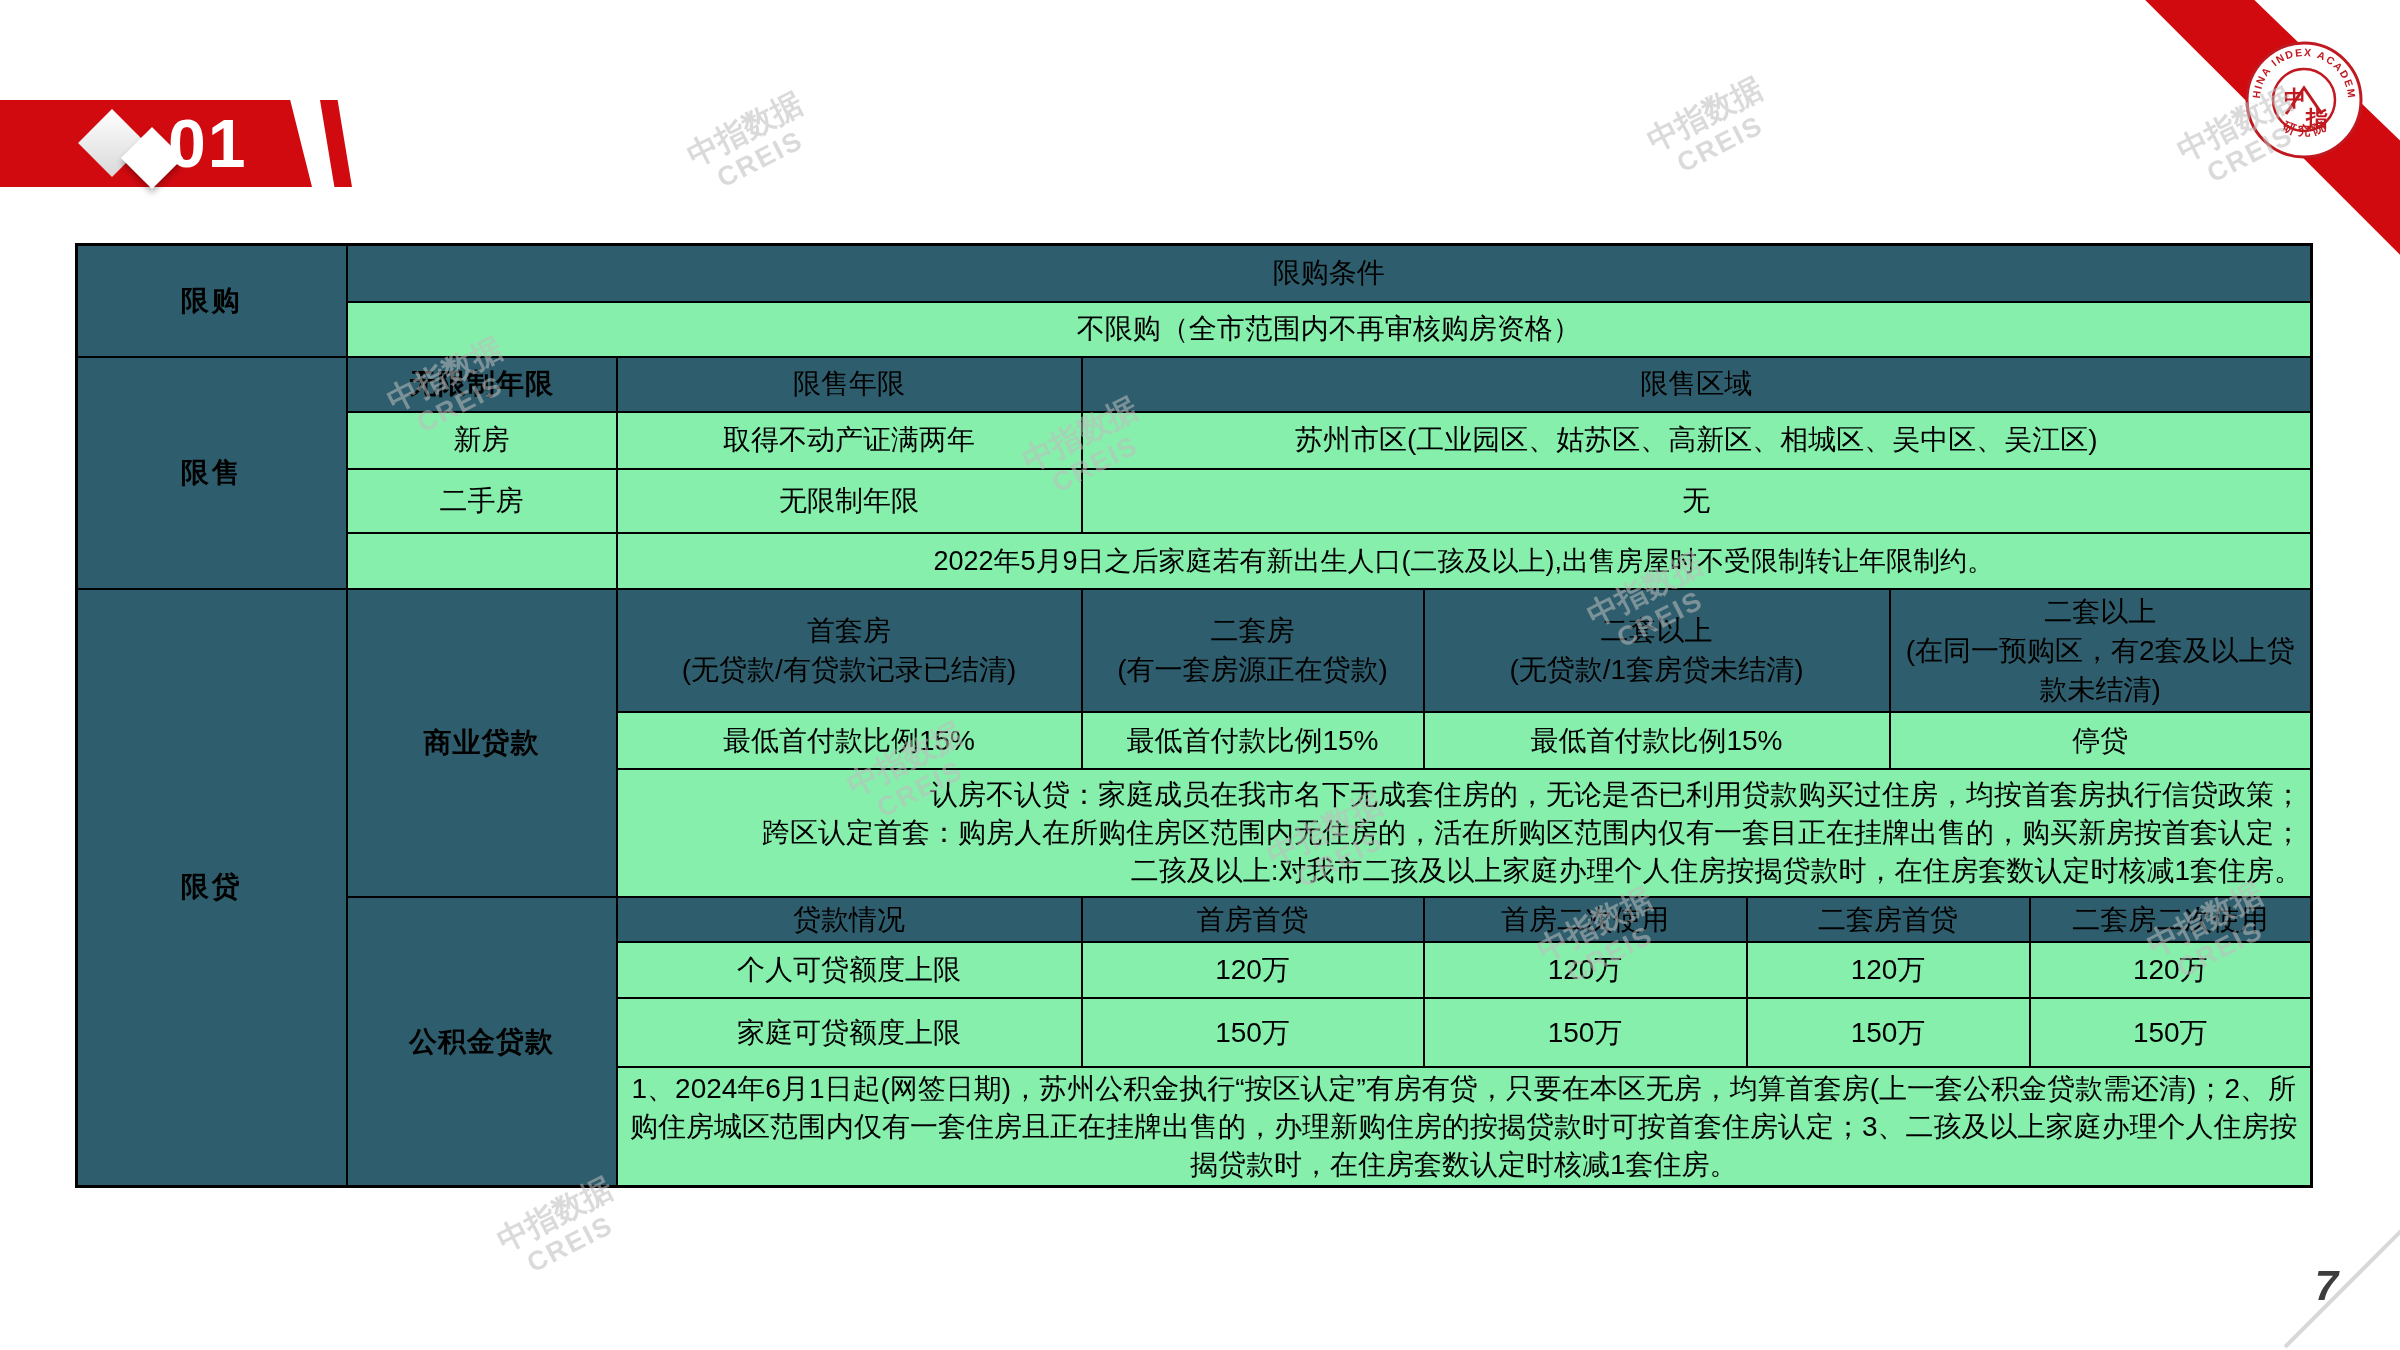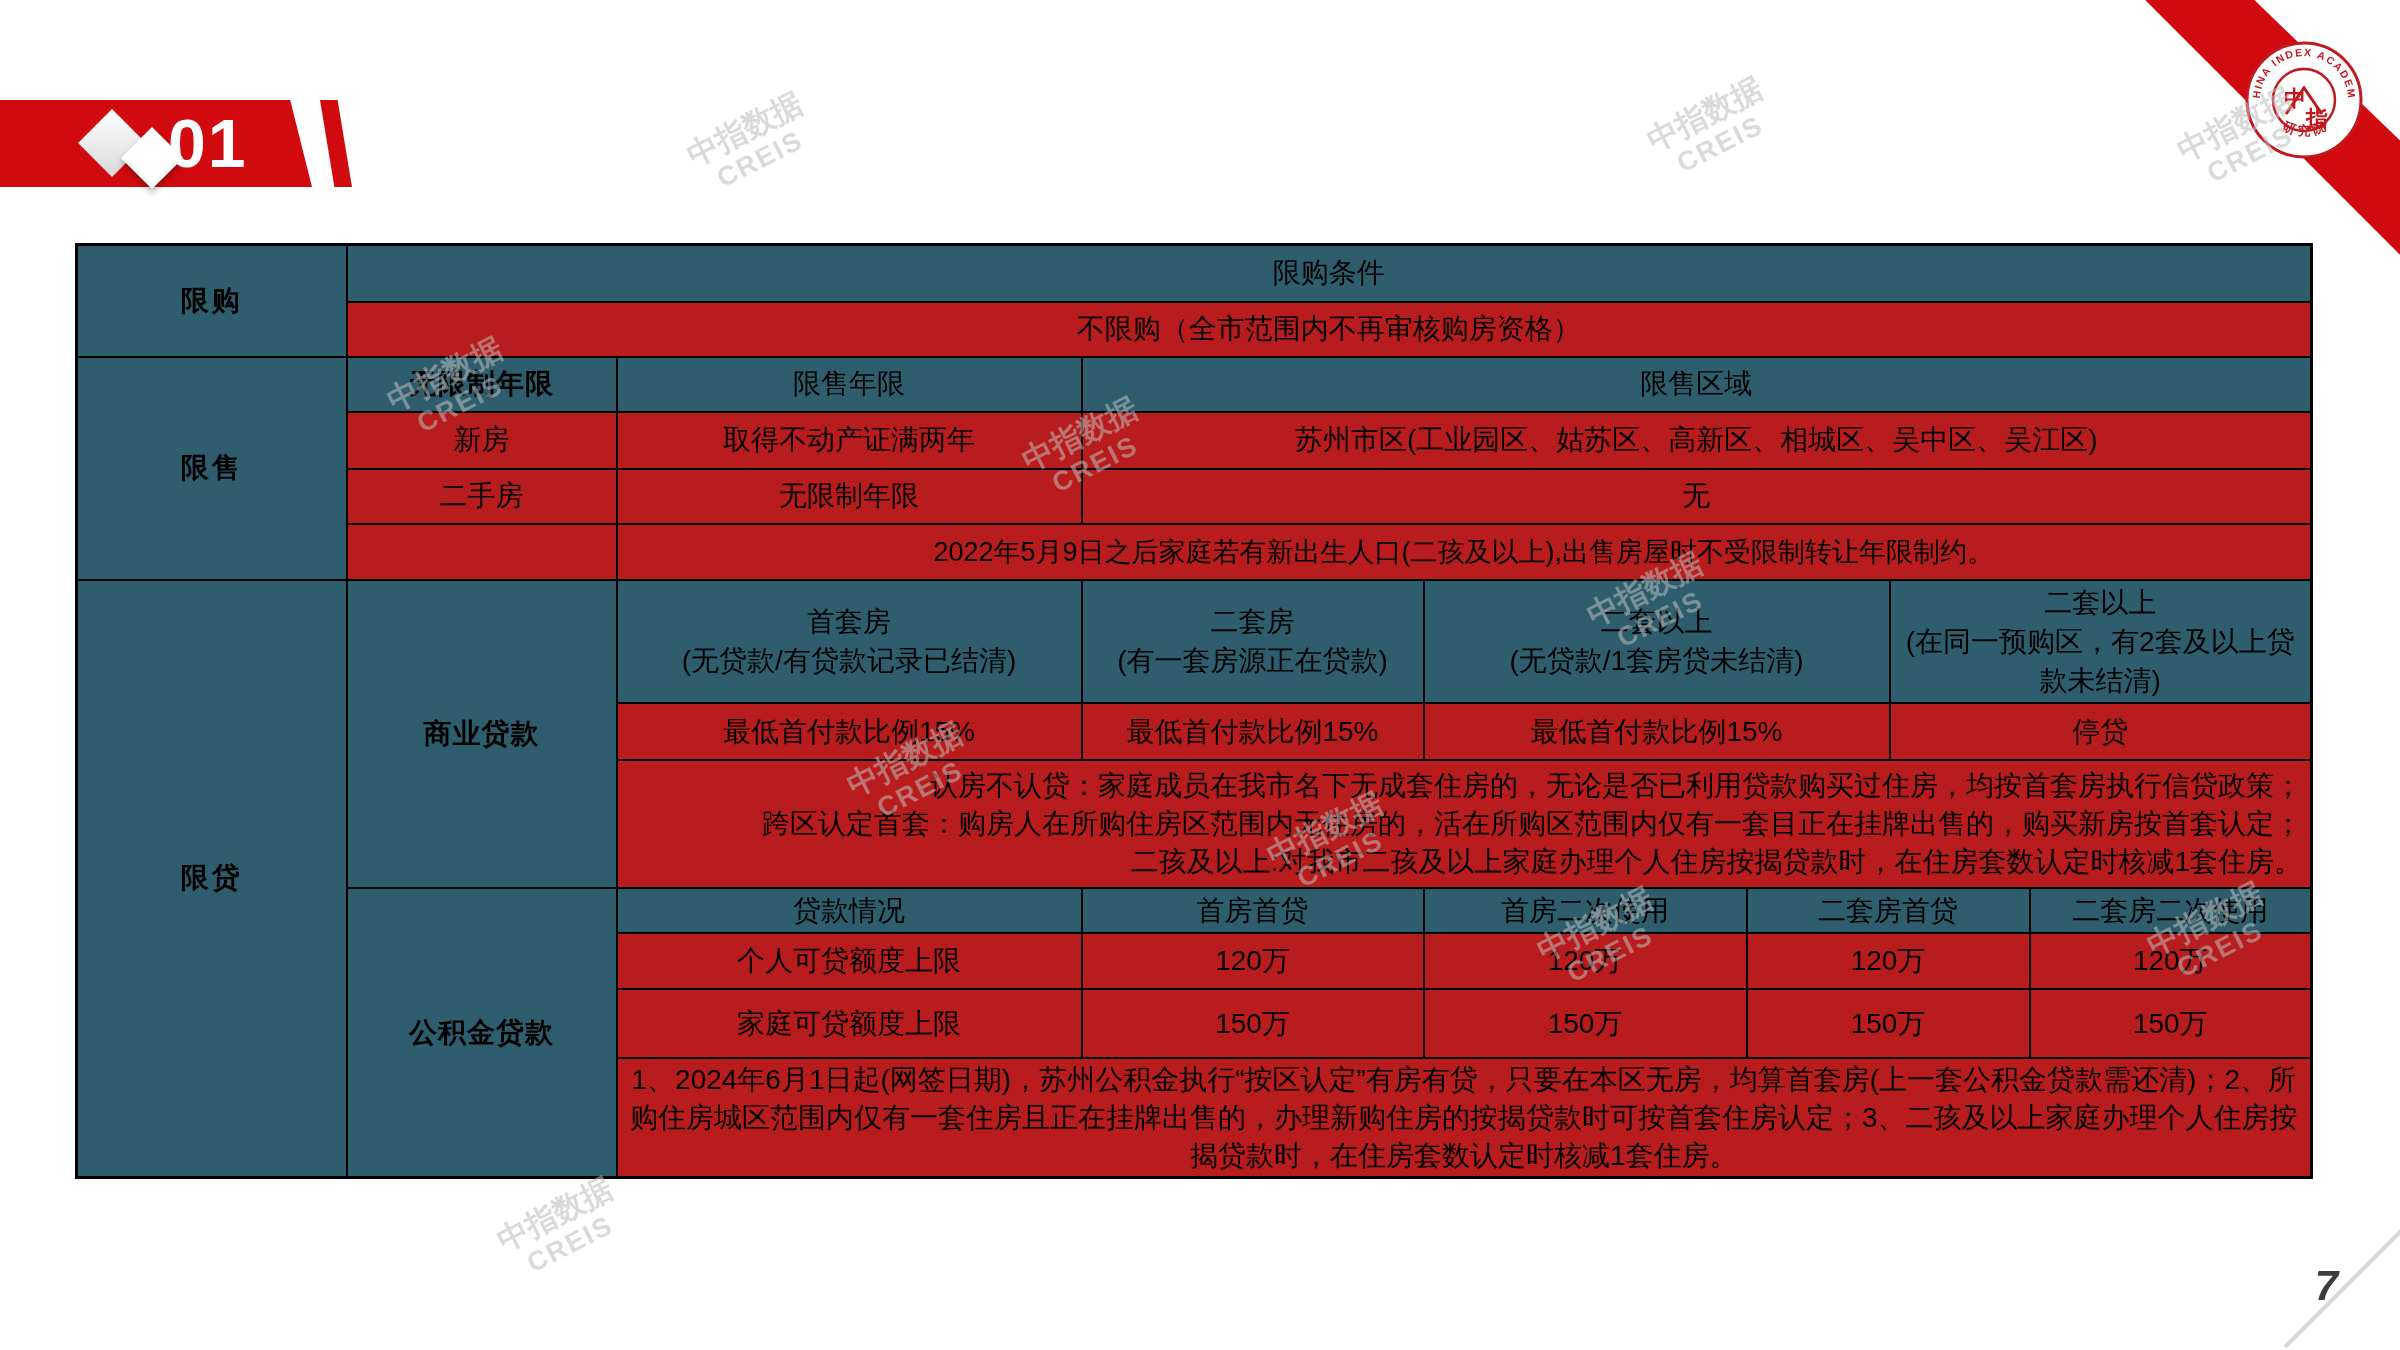--- a/index.html
+++ b/index.html
@@ -65,21 +65,21 @@
     position:absolute; transform:rotate(-27deg); text-align:center;
     color:#bdbdbd; opacity:0.55; z-index:9; pointer-events:none; line-height:1.15;
   }
   .wm .l1 { display:block; font-size:31px; font-weight:700; }
   .wm .l2 { display:block; font-size:27px; font-weight:700; letter-spacing:2px; }
 
   
   table.policy {
     position:absolute; left:75px; top:243px; width:2235px;
     border-collapse:collapse; table-layout:fixed; z-index:5;
-    background:#b91c1c;
+    background:#86efac;
   }
   table.policy { border:3px solid #000; }
   table.policy td {
     border:2px solid #000; text-align:center; vertical-align:middle;
     padding:2px 8px; color:#000; font-size:28px;
     font-family:"Liberation Sans", sans-serif;
   }
   td.teal { background:#2e5e6d; color:#ffffff; font-size:26px; }
   td.lbl  { font-size:34px; font-weight:700; letter-spacing:3px; }
   td.sub  { font-size:28px; font-weight:700; letter-spacing:1px; }
@@ -142,21 +142,21 @@
         <td rowspan="4" class="teal lbl">限售</td>
         <td class="teal sub">无限制年限</td>
         <td class="teal">限售年限</td>
         <td colspan="5" class="teal">限售区域</td>
       </tr>
       <tr style="height:57px">
         <td>新房</td>
         <td>取得不动产证满两年</td>
         <td colspan="5">苏州市区(工业园区、姑苏区、高新区、相城区、吴中区、吴江区)</td>
       </tr>
-      <tr style="height:55px">
+      <tr style="height:64px">
         <td>二手房</td>
         <td>无限制年限</td>
         <td colspan="5">无</td>
       </tr>
       <tr style="height:56px">
         <td></td>
         <td colspan="6" style="font-size:27px">2022年5月9日之后家庭若有新出生人口(二孩及以上),出售房屋时不受限制转让年限制约。</td>
       </tr>
 
       <tr style="height:117px">

